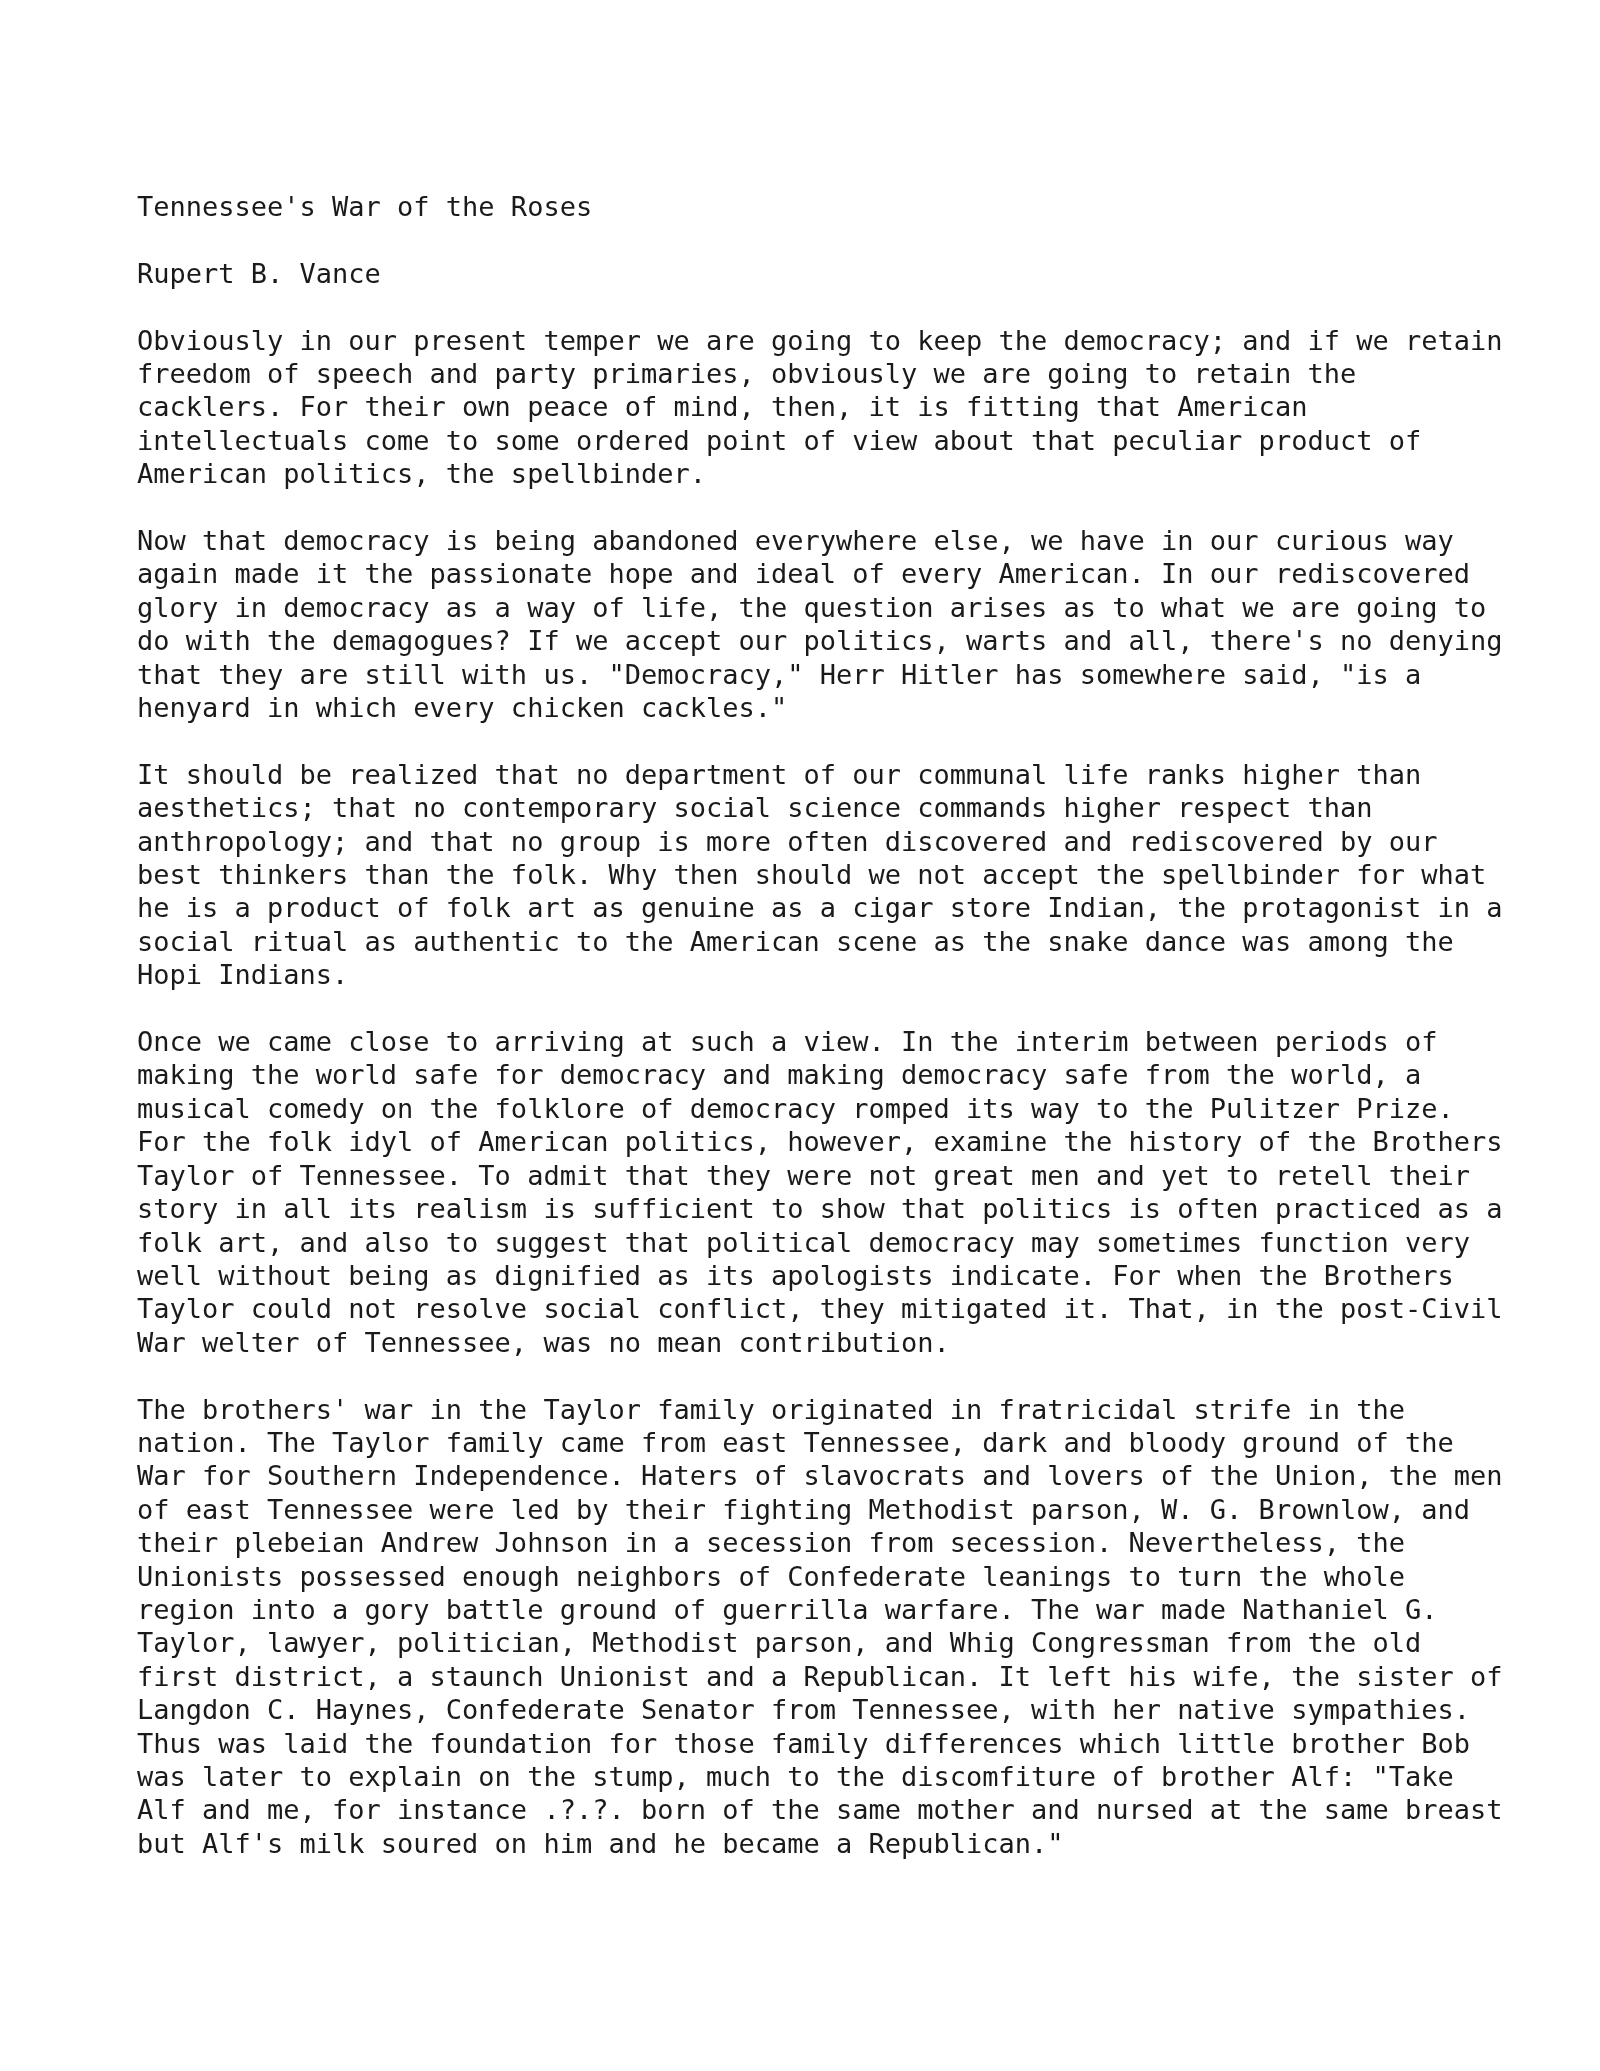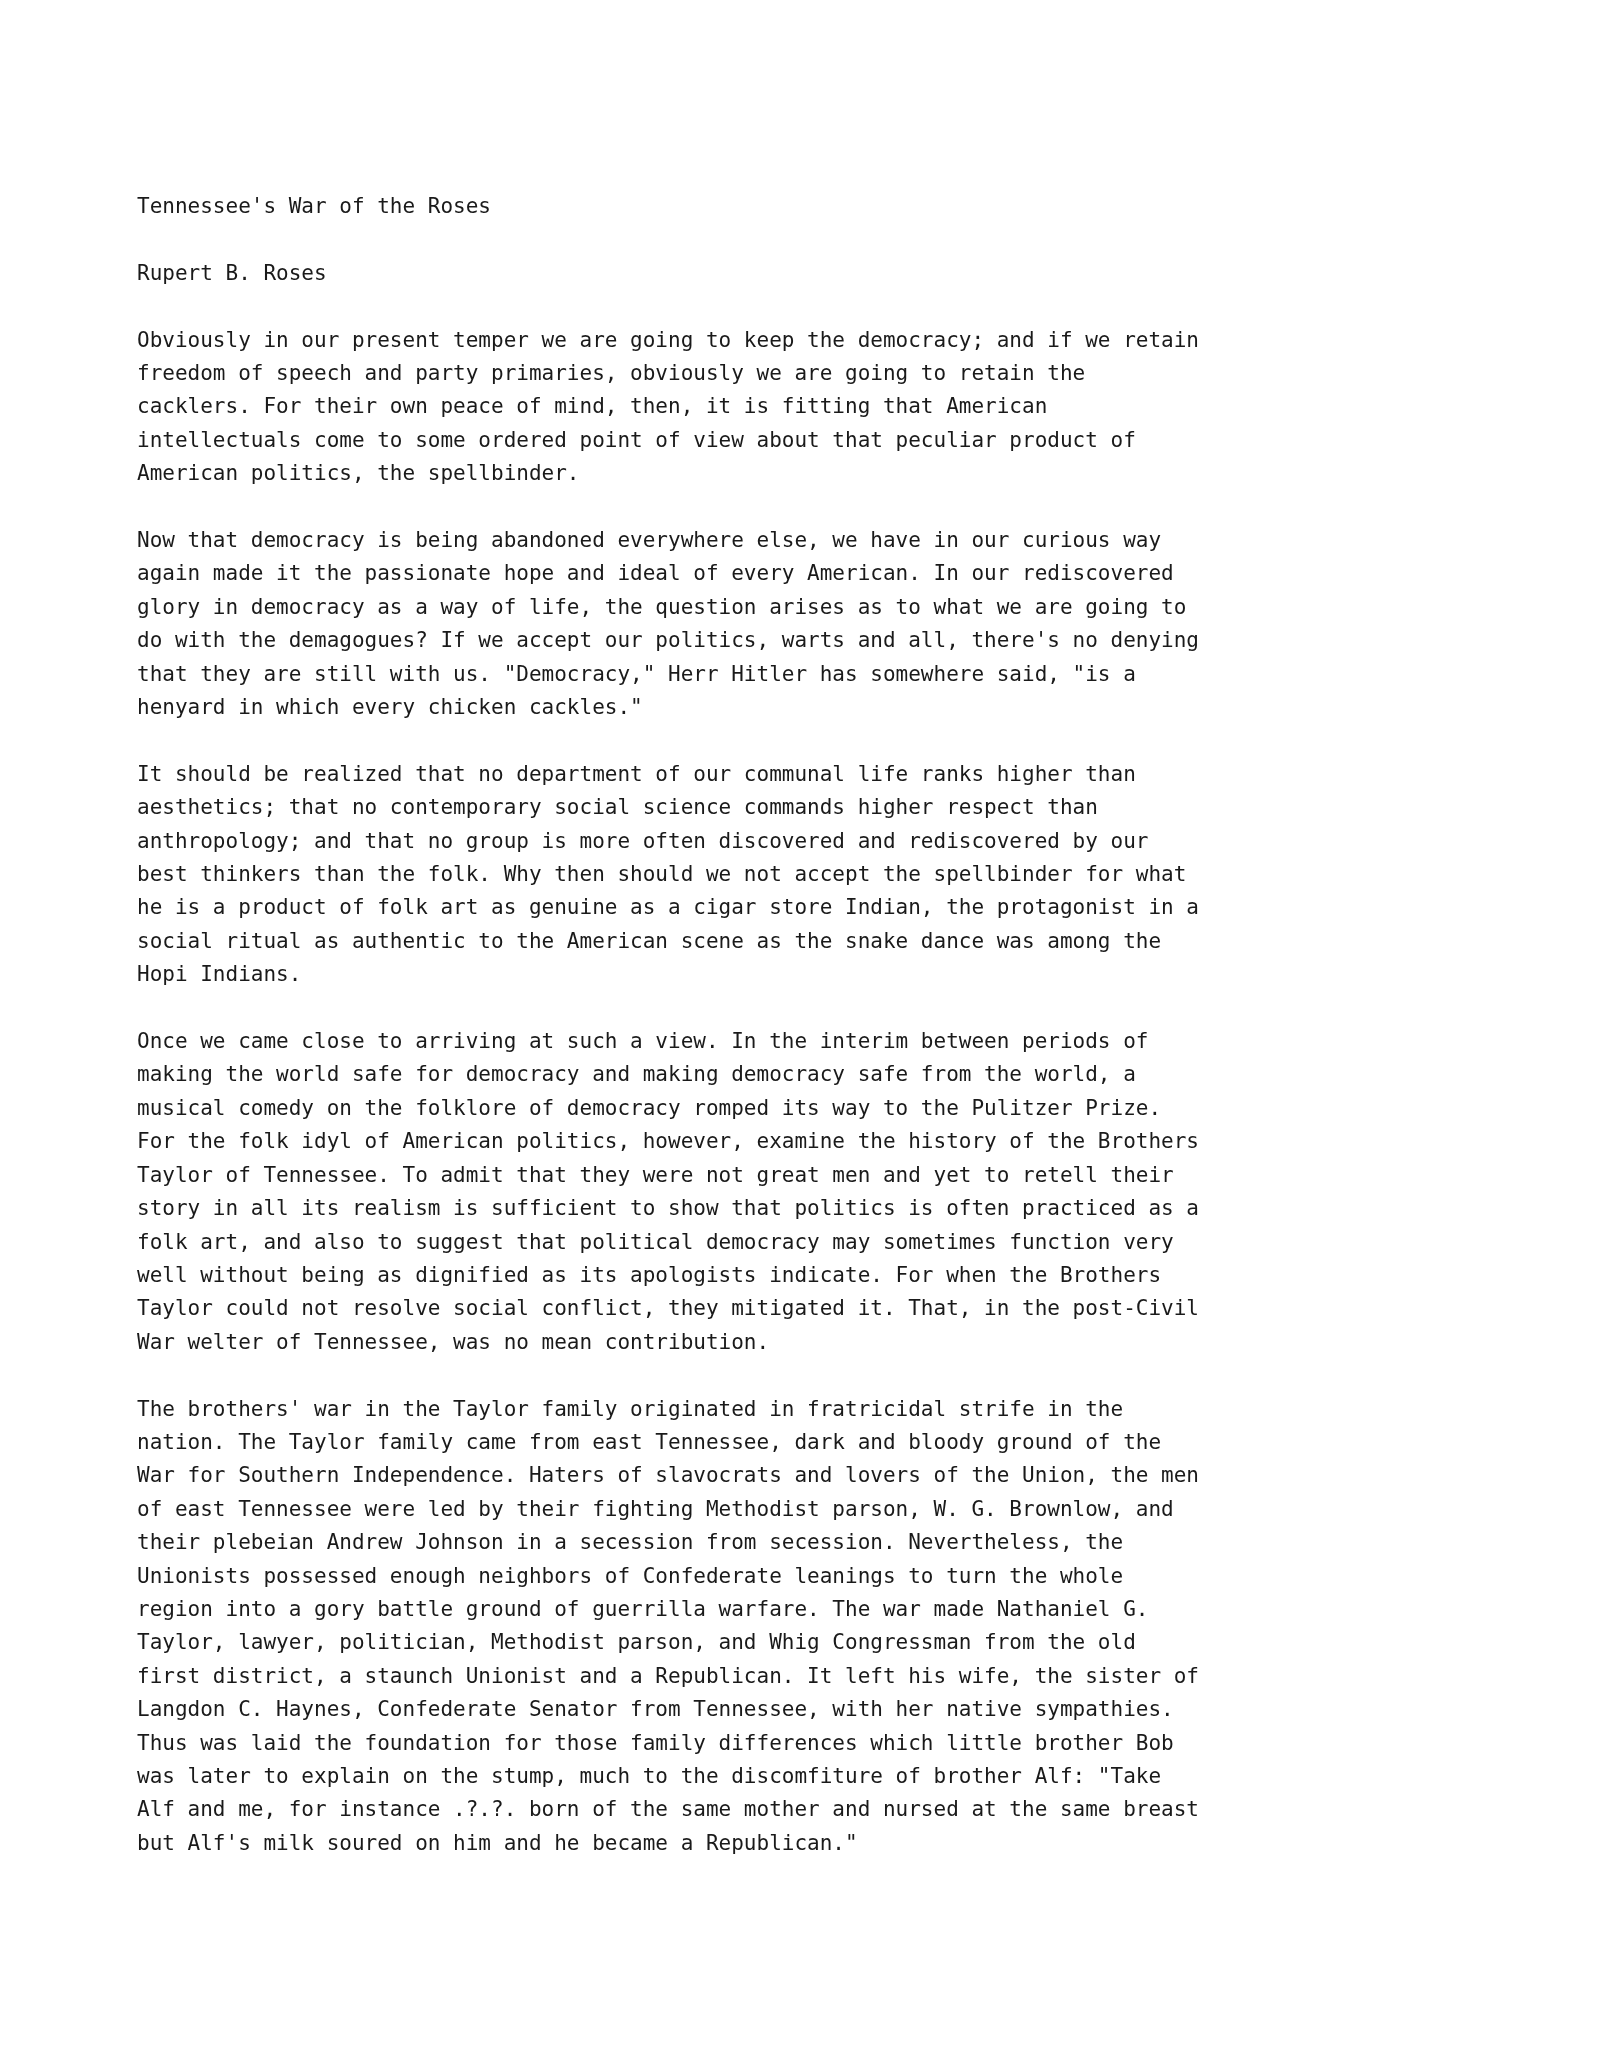--- a/index.html
+++ b/index.html
@@ -12,37 +12,37 @@
     width: 1600px;
     height: 2071px;
     background: #ffffff;
     box-sizing: border-box;
     padding: 190px 60px 0 137px;
     overflow: hidden;
   }
   .doc-block {
     margin: 0 0 33.4px 0;
     font-family: "DejaVu Sans Mono", "Liberation Mono", monospace;
-    font-size: 21px;
+    font-size: 27px;
     font-weight: 400;
     line-height: 33.4px;
     color: #1a1a1a;
     white-space: pre;
     letter-spacing: 0;
   }
   .doc-block:last-child {
     margin-bottom: 8px;
   }
 </style>
 </head>
 <body>
 
 <div class="page">
   <pre class="doc-block">Tennessee's War of the Roses</pre>
-  <pre class="doc-block">Rupert B. Roses</pre>
+  <pre class="doc-block">Rupert B. Vance</pre>
   <pre class="doc-block">Obviously in our present temper we are going to keep the democracy; and if we retain
 freedom of speech and party primaries, obviously we are going to retain the
 cacklers. For their own peace of mind, then, it is fitting that American
 intellectuals come to some ordered point of view about that peculiar product of
 American politics, the spellbinder.</pre>
   <pre class="doc-block">Now that democracy is being abandoned everywhere else, we have in our curious way
 again made it the passionate hope and ideal of every American. In our rediscovered
 glory in democracy as a way of life, the question arises as to what we are going to
 do with the demagogues? If we accept our politics, warts and all, there's no denying
 that they are still with us. "Democracy," Herr Hitler has somewhere said, "is a

